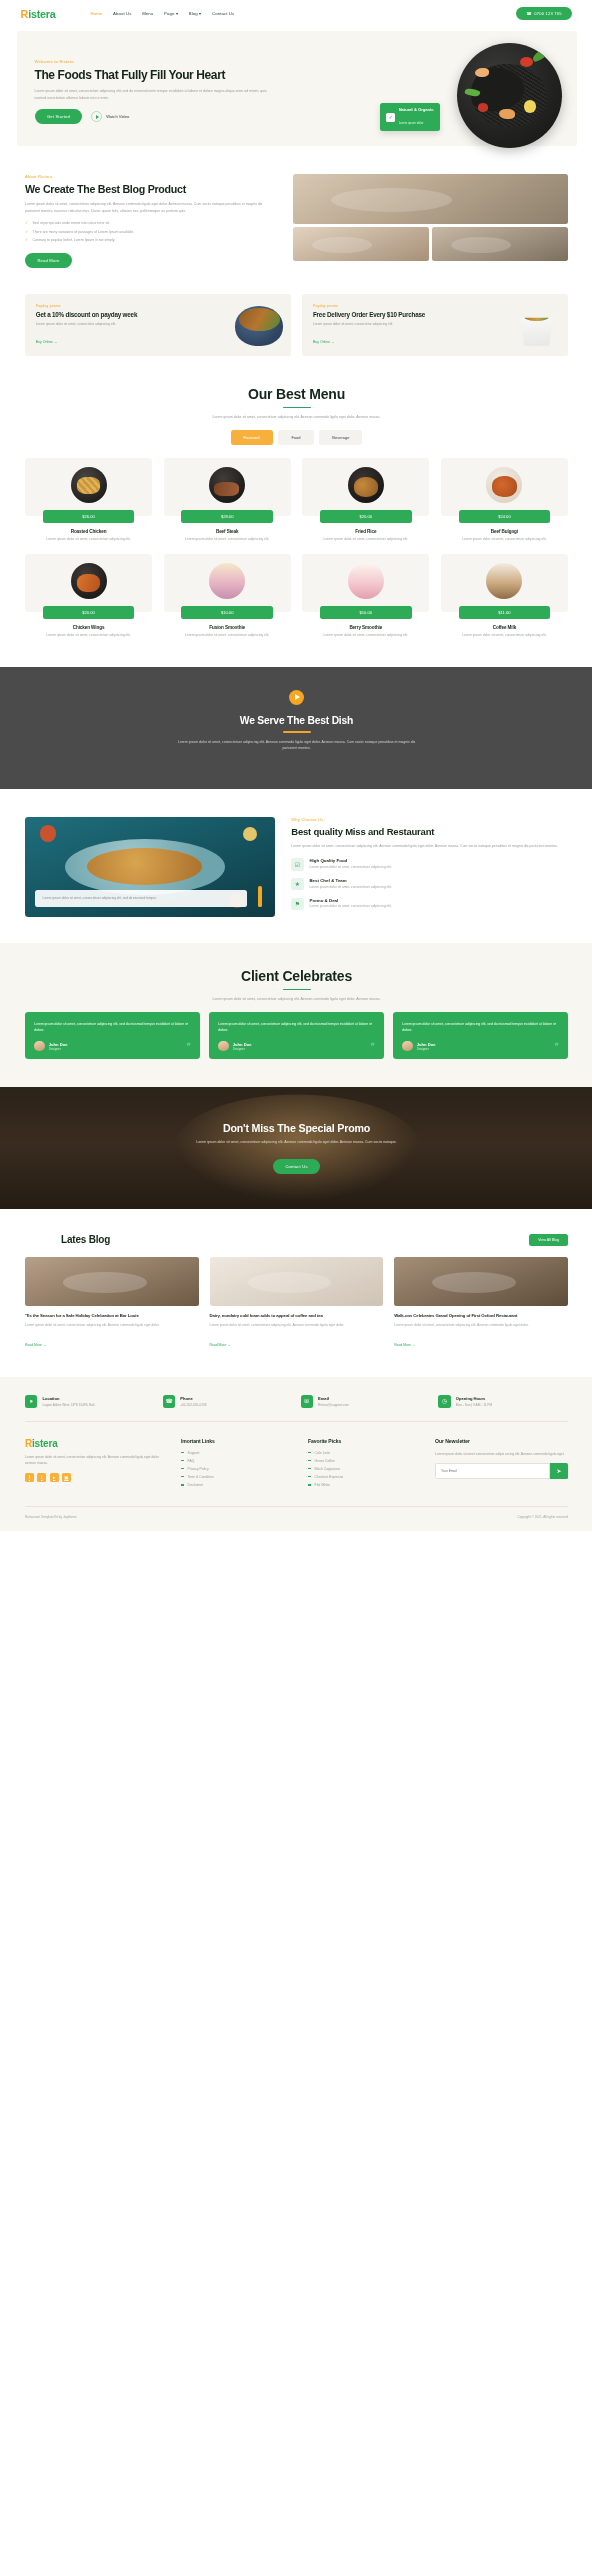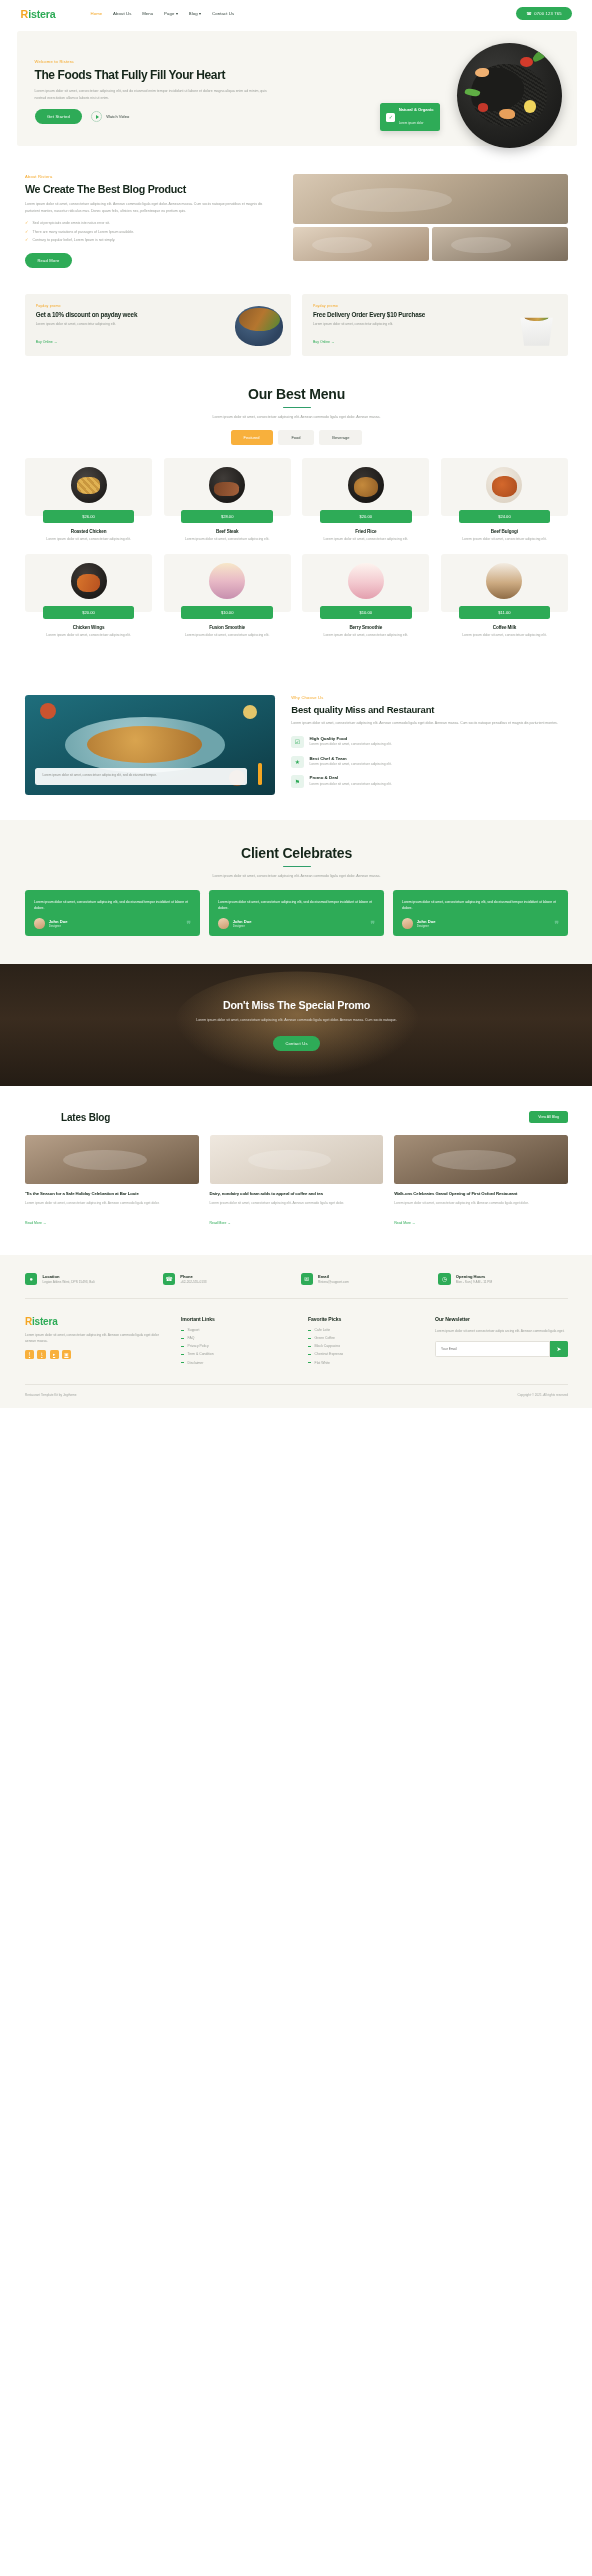--- a/index.html
+++ b/index.html
@@ -497,20 +497,28 @@
         <div class="card-box">
             <div class="dish d8"></div>
           </div>
         <div class="price">$11.00</div>
         <h4>Coffee Milk</h4>
         <p>Lorem ipsum dolor sit amet, consectetuer adipiscing elit.</p>
       </div>
     </div>
   </div>
 
+  <div class="video">
+    <div class="play-circle">
+        <span class="tri2"></span>
+      </div>
+    <h2>We Serve The Best Dish</h2>
+    <div class="rule orange"></div>
+    <p class="sec-sub">Lorem ipsum dolor sit amet, consectetuer adipiscing elit. Aenean commodo ligula eget dolor. Aenean massa. Cum sociis natoque penatibus et magnis dis parturient montes.</p>
+  </div>
 
   <div class="quality">
     <div class="q-img-wrap">
       <div class="q-img">
         <div class="plate2"></div>
           <div class="b1"></div>
           <div class="b2"></div>
           <div class="b3"></div>
       </div>
       <div class="q-quote">

